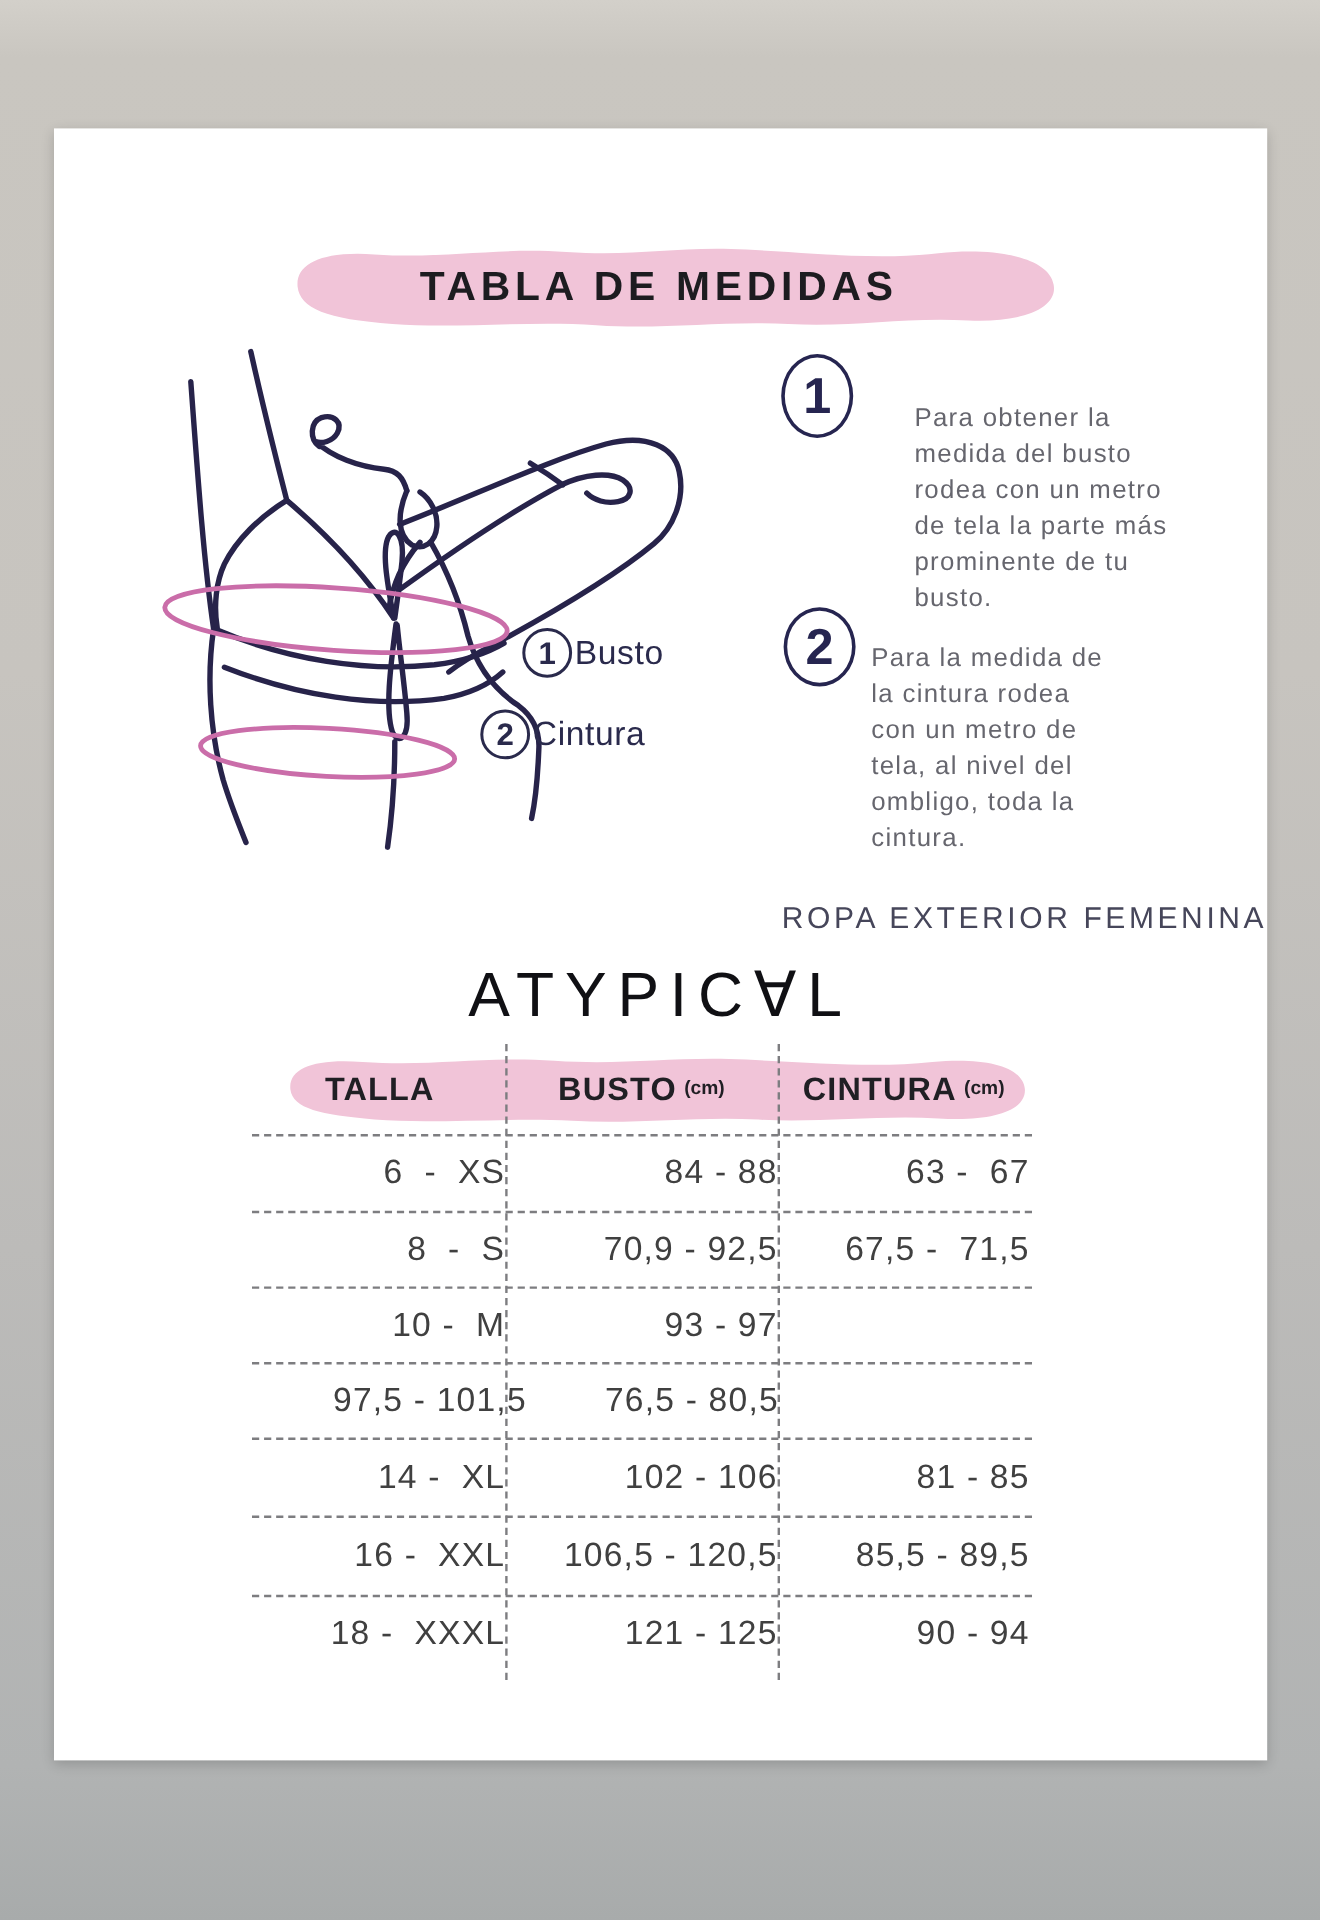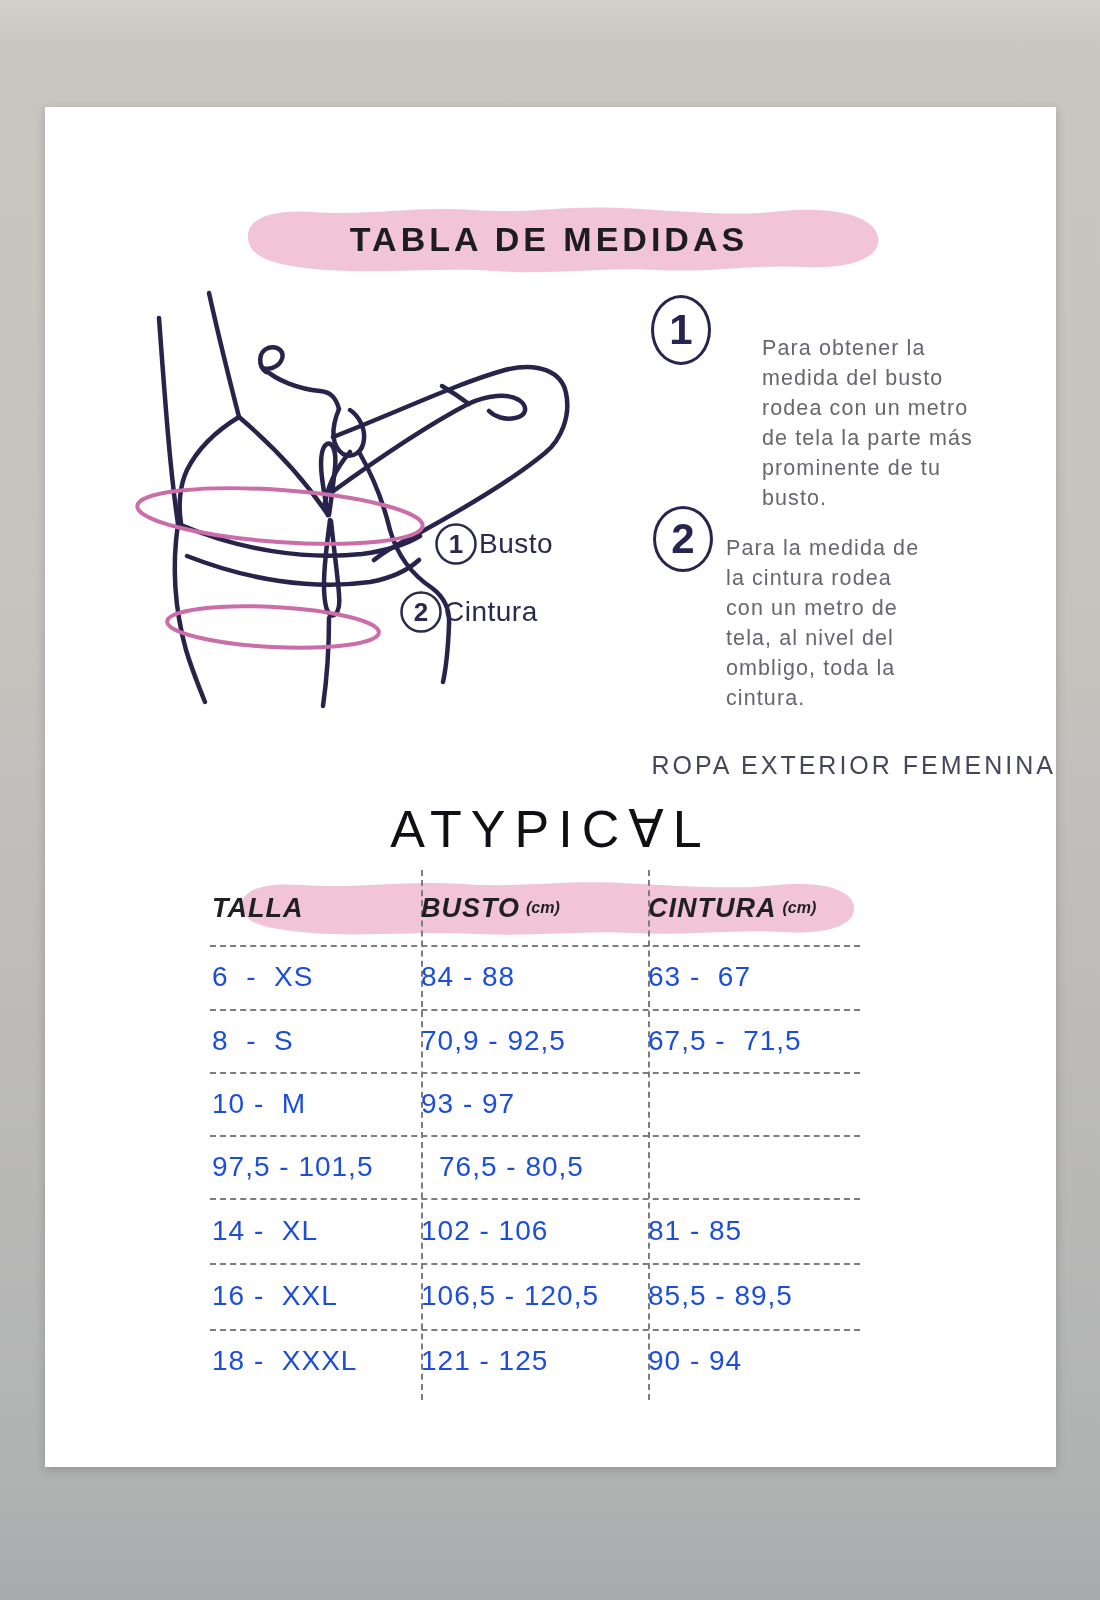--- a/index.html
+++ b/index.html
@@ -43,35 +43,35 @@
   }
   .brand-logo{
     position:absolute;left:0;top:692px;width:100%;text-align:center;
     font-size:52px;font-weight:400;letter-spacing:9px;color:#101014;
   }
   
   .size-table{position:absolute;left:167px;top:770px;width:646px;height:525px;}
   .header-blob{position:absolute;left:0;top:0;}
   .header-row{position:absolute;left:0;top:0;width:646px;height:62px;display:flex;}
   .header-cell{
-    display:flex;align-items:center;
-    font-size:27px;font-weight:700;color:#201f24;letter-spacing:1px;font-style:italic;
+    display:flex;align-items:center;justify-content:center;
+    font-size:27px;font-weight:700;color:#201f24;letter-spacing:1px;
   }
   .header-cell .unit{font-size:16px;font-weight:700;margin-left:6px;letter-spacing:0;}
   .col-size{width:209px;}
   .col-bust{width:227px;}
   .col-waist{width:210px;}
   .vline{position:absolute;top:-7px;height:530px;width:0;border-left:2px dashed #7d7d80;}
   .vline.v1{left:209px;}
   .vline.v2{left:436px;}
   .hline{position:absolute;left:-2px;width:650px;height:0;border-top:2px dashed #7d7d80;}
   .body-row{position:absolute;left:0;width:646px;display:flex;}
   .cell{
-    display:flex;align-items:center;justify-content:flex-start;
-    font-size:28px;color:#1d4ed8;letter-spacing:1px;
+    display:flex;align-items:center;justify-content:flex-end;
+    font-size:28px;color:#404040;letter-spacing:1px;
   }
   .cell span{white-space:pre;}
 </style>
 </head>
 <body>
 
 <div class="sheet">
 
   <div class="title-banner">
     <svg width="674" height="72" viewBox="0 0 674 72">

